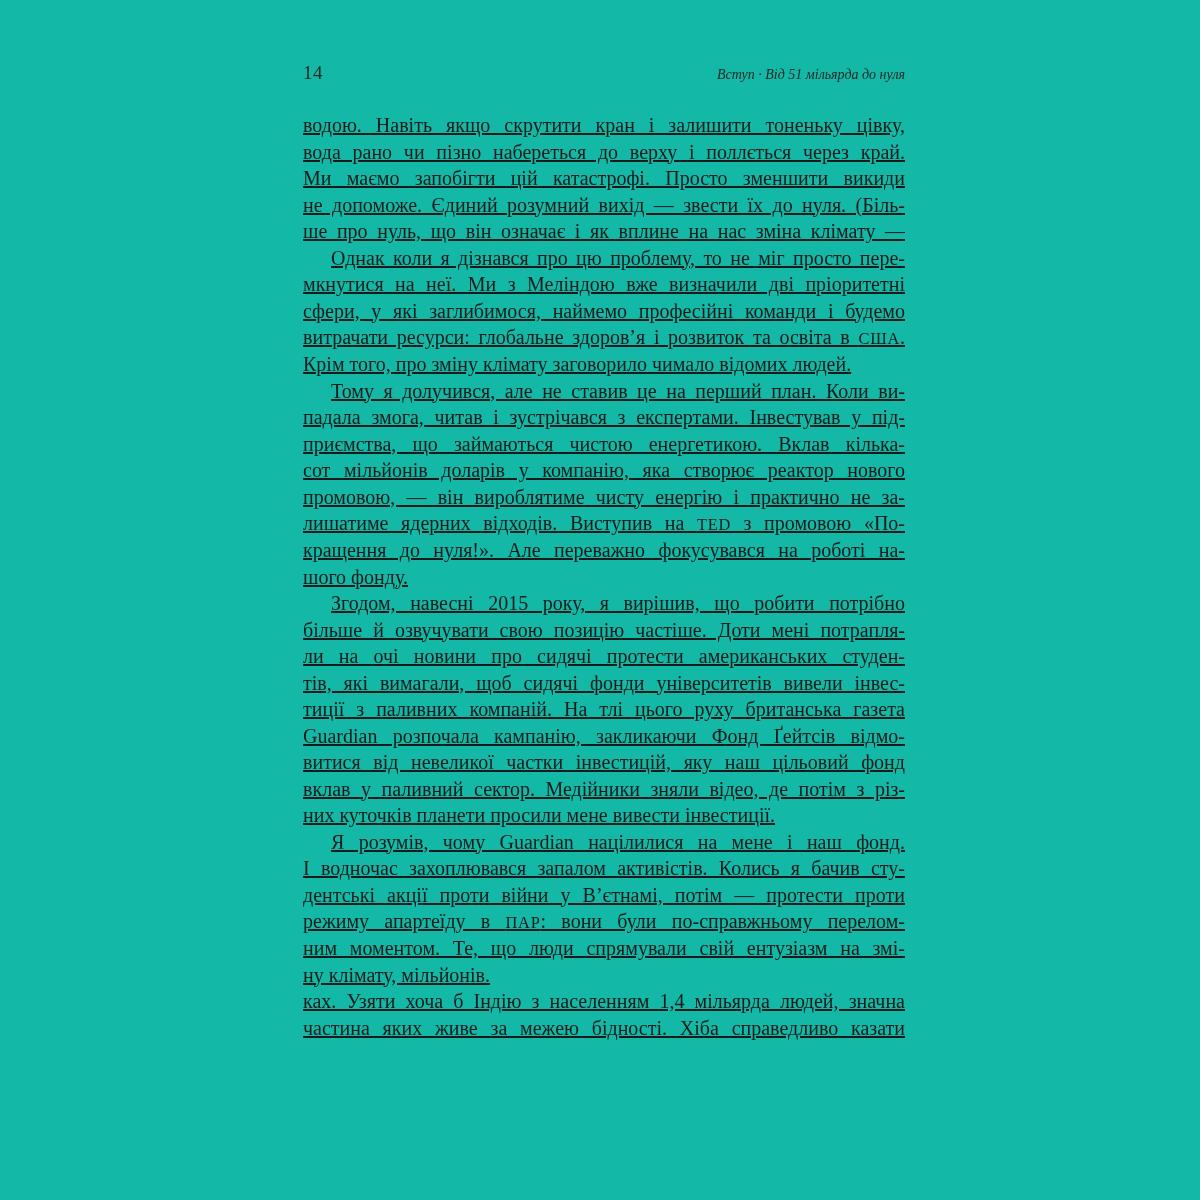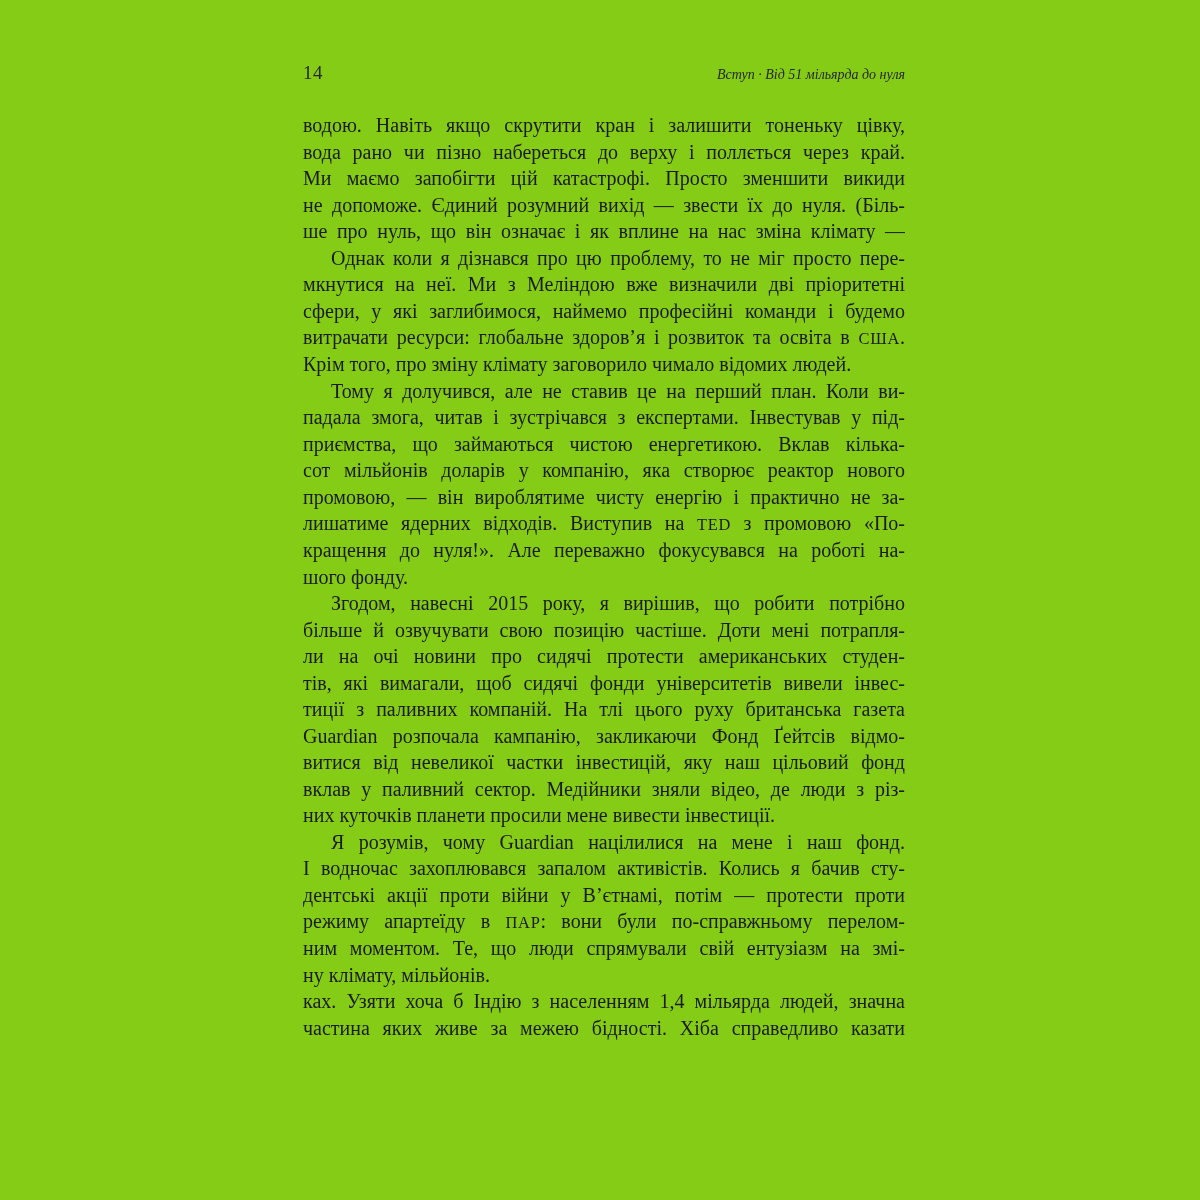--- a/index.html
+++ b/index.html
@@ -11,21 +11,21 @@
     height: 1200px;
     background: #ffffff;
     font-family: "Liberation Serif", "DejaVu Serif", serif;
     color: #1b1b1b;
     position: relative;
     overflow: hidden;
   }
   .page {
     position: absolute;
     inset: 0;
-    background: #84cc16;
+    background: #14b8a6;
   }
   .running-header {
     position: absolute;
     left: 303px;
     top: 62px;
     width: 602px;
     display: flex;
     justify-content: space-between;
     align-items: baseline;
   }
@@ -46,20 +46,21 @@
     width: 602px;
     font-size: 20px;
     line-height: 26.5px;
   }
   .para { margin: 0; }
   .line {
     text-align: justify;
     text-align-last: justify;
     max-height: 27px;
     overflow: hidden;
+    text-decoration: underline;
   }
   .line.lastline {
     text-align-last: left;
   }
   .line.first {
     text-indent: 28px;
   }
   .sc {
     font-size: 0.82em;
     letter-spacing: 0.045em;
@@ -101,21 +102,21 @@
         <div class="line lastline">шого фонду.</div>
       </div>
       <div class="para">
         <div class="line first">Згодом, навесні 2015 року, я вирішив, що робити потрібно</div>
         <div class="line">більше й озвучувати свою позицію частіше. Доти мені потрапля-</div>
         <div class="line">ли на очі новини про сидячі протести американських студен-</div>
         <div class="line">тів, які вимагали, щоб сидячі фонди університетів вивели інвес-</div>
         <div class="line">тиції з паливних компаній. На тлі цього руху британська газета</div>
         <div class="line">Guardian розпочала кампанію, закликаючи Фонд Ґейтсів відмо-</div>
         <div class="line">витися від невеликої частки інвестицій, яку наш цільовий фонд</div>
-        <div class="line">вклав у паливний сектор. Медійники зняли відео, де люди з різ-</div>
+        <div class="line">вклав у паливний сектор. Медійники зняли відео, де потім з різ-</div>
         <div class="line lastline">них куточків планети просили мене вивести інвестиції.</div>
       </div>
       <div class="para">
         <div class="line first">Я розумів, чому Guardian націлилися на мене і наш фонд.</div>
         <div class="line">І водночас захоплювався запалом активістів. Колись я бачив сту-</div>
         <div class="line">дентські акції проти війни у В’єтнамі, потім — протести проти</div>
         <div class="line">режиму апартеїду в <span class="sc">ПАР</span>: вони були по-справжньому перелом-</div>
         <div class="line">ним моментом. Те, що люди спрямували свій ентузіазм на змі-</div>
         <div class="line lastline">ну клімату, мільйонів.</div>
       </div>

